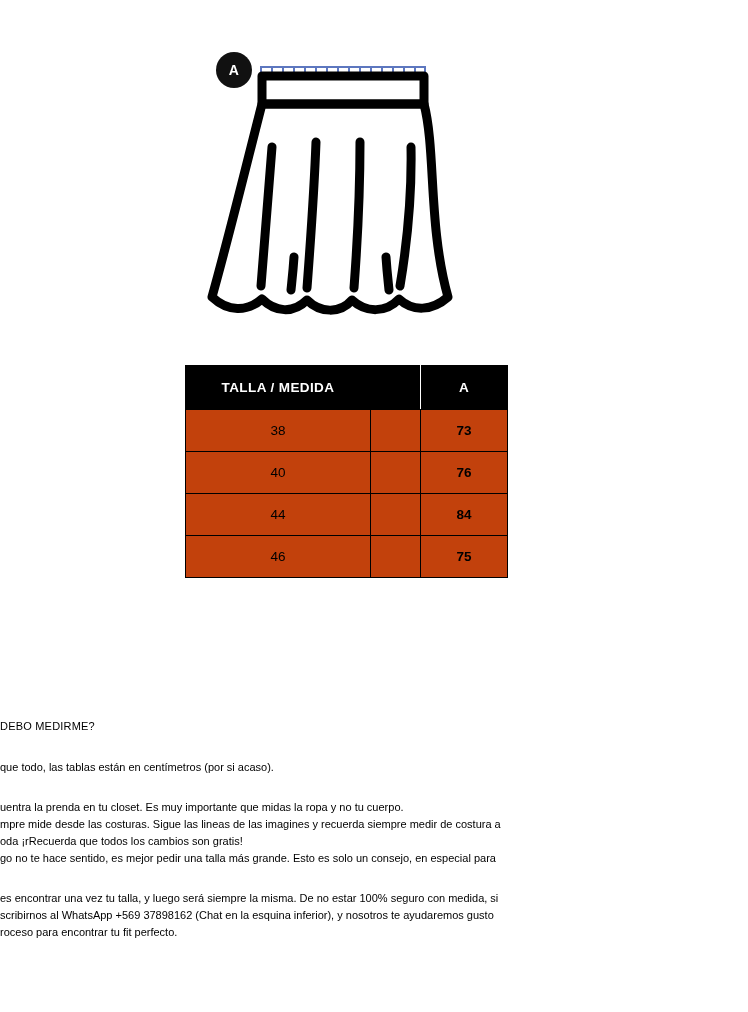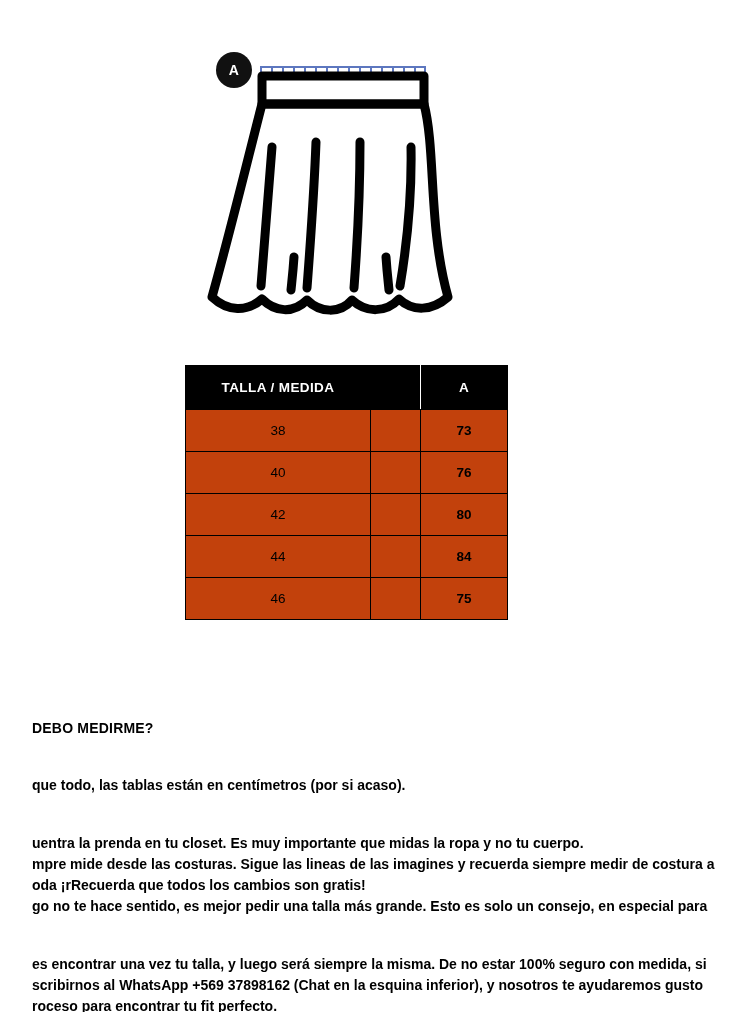--- a/index.html
+++ b/index.html
@@ -89,27 +89,26 @@
   
   .copy {
     position: absolute;
     left: 0;
     top: 718px;
     width: 748px;
     padding: 0 8px 0 0;
   }
   .copy p {
     margin: 0;
-    font-size: 14px;
+    font-size: 11px;
     line-height: 1.52;
-    font-weight: 700;
+    font-weight: 400;
     white-space: nowrap;
-    padding-left: 32px;
-  }
-  .copy p.gap-before { margin-top: 36px; }
+  }
+  .copy p.gap-before { margin-top: 24px; }
   .copy p.tight { margin-top: 0; }
   .heading {
     font-size: 13.5px;
     font-weight: 700;
     letter-spacing: .2px;
   }
   
   .clip-left { margin-left: -12px; }
 </style>
 </head>
@@ -179,25 +178,20 @@
       <td class="cell-size">38</td>
       <td></td>
       <td class="cell-a">73</td>
     </tr>
     <tr>
       <td class="cell-size">40</td>
       <td></td>
       <td class="cell-a">76</td>
     </tr>
     <tr>
-      <td class="cell-size">42</td>
-      <td></td>
-      <td class="cell-a">80</td>
-    </tr>
-    <tr>
       <td class="cell-size">44</td>
       <td></td>
       <td class="cell-a">84</td>
     </tr>
     <tr>
       <td class="cell-size">46</td>
       <td></td>
       <td class="cell-a">75</td>
     </tr>
   </tbody>

